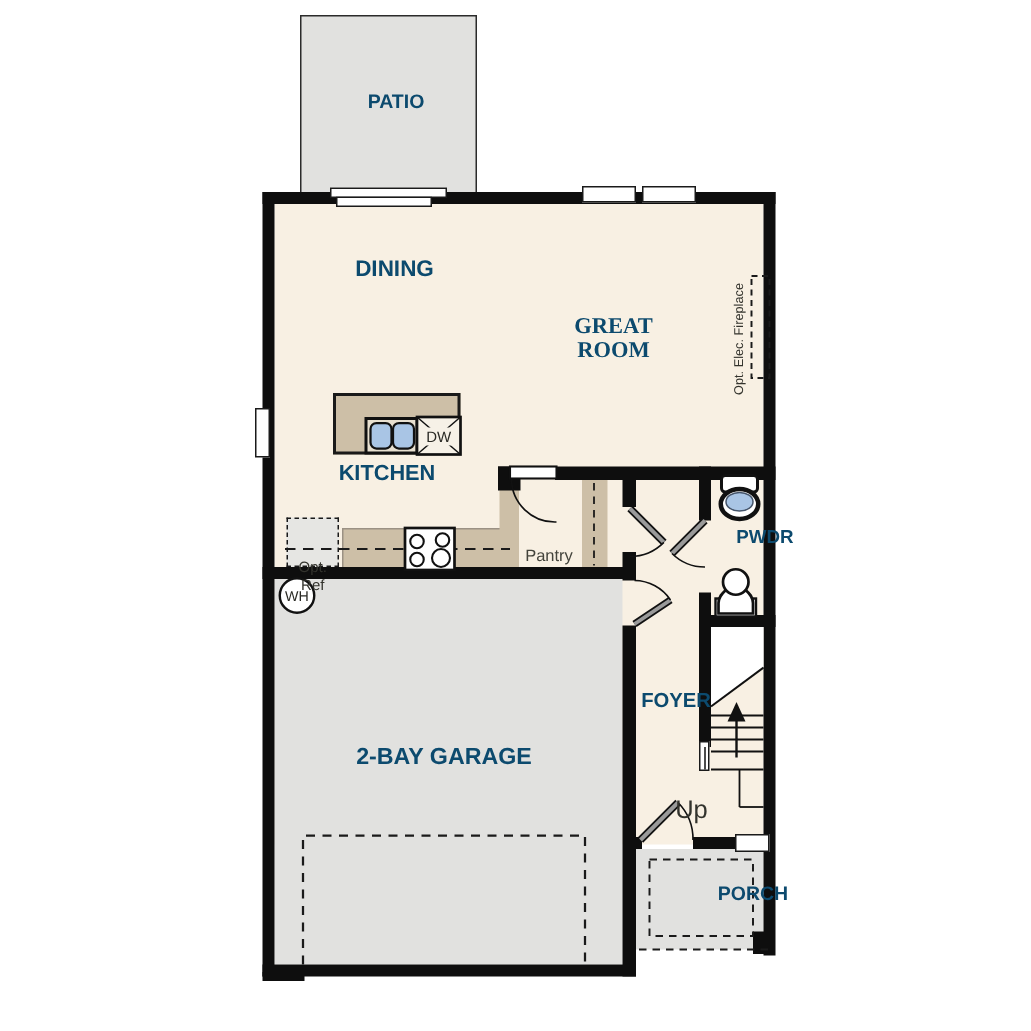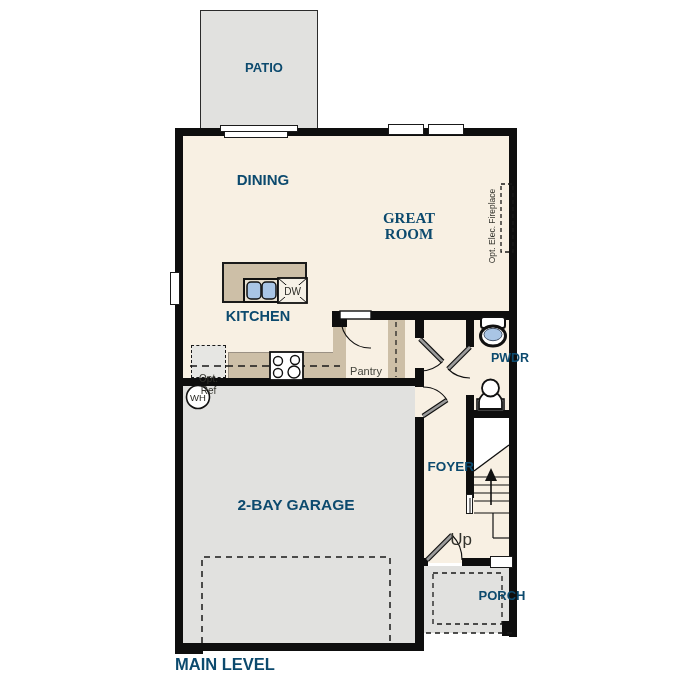--- a/index.html
+++ b/index.html
@@ -159,15 +159,14 @@
   <div class="lbl" style="left:369px;top:210px;width:80px;font-size:15px;line-height:16px;font-family:Liberation Serif, serif;">GREAT ROOM</div>
   <div class="lbl" style="left:208px;top:308px;width:100px;font-size:14.5px;">KITCHEN</div>
   <div class="lbl-sm" style="left:336px;top:365px;width:60px;font-size:11px;color:#44443c;">Pantry</div>
   <div class="lbl" style="left:480px;top:351px;width:60px;font-size:12.5px;">PWDR</div>
   <div class="lbl" style="left:414px;top:459px;width:60px;font-size:13.5px;text-align:right;">FOYER</div>
   <div class="lbl" style="left:236px;top:496px;width:120px;font-size:15.5px;line-height:17px;">2-BAY GARAGE</div>
   <div class="lbl" style="left:437px;top:589px;width:60px;font-size:13px;margin-left:35px;">PORCH</div>
   <div class="lbl-sm" style="left:446px;top:530px;width:30px;font-size:17px;">Up</div>
   <div class="lbl-sm" style="left:194px;top:349px;width:29px;font-size:10px;line-height:12px;margin-top:24px;">Opt. Ref</div>
   <div class="lbl-sm" style="left:447px;top:221px;width:90px;font-size:8.5px;transform:rotate(-90deg);">Opt. Elec. Fireplace</div>
-  <div class="lbl" style="left:175px;top:655px;width:160px;font-size:16.5px;text-align:left;">MAIN LEVEL</div>
 
 </div>
 
 </body></html>

